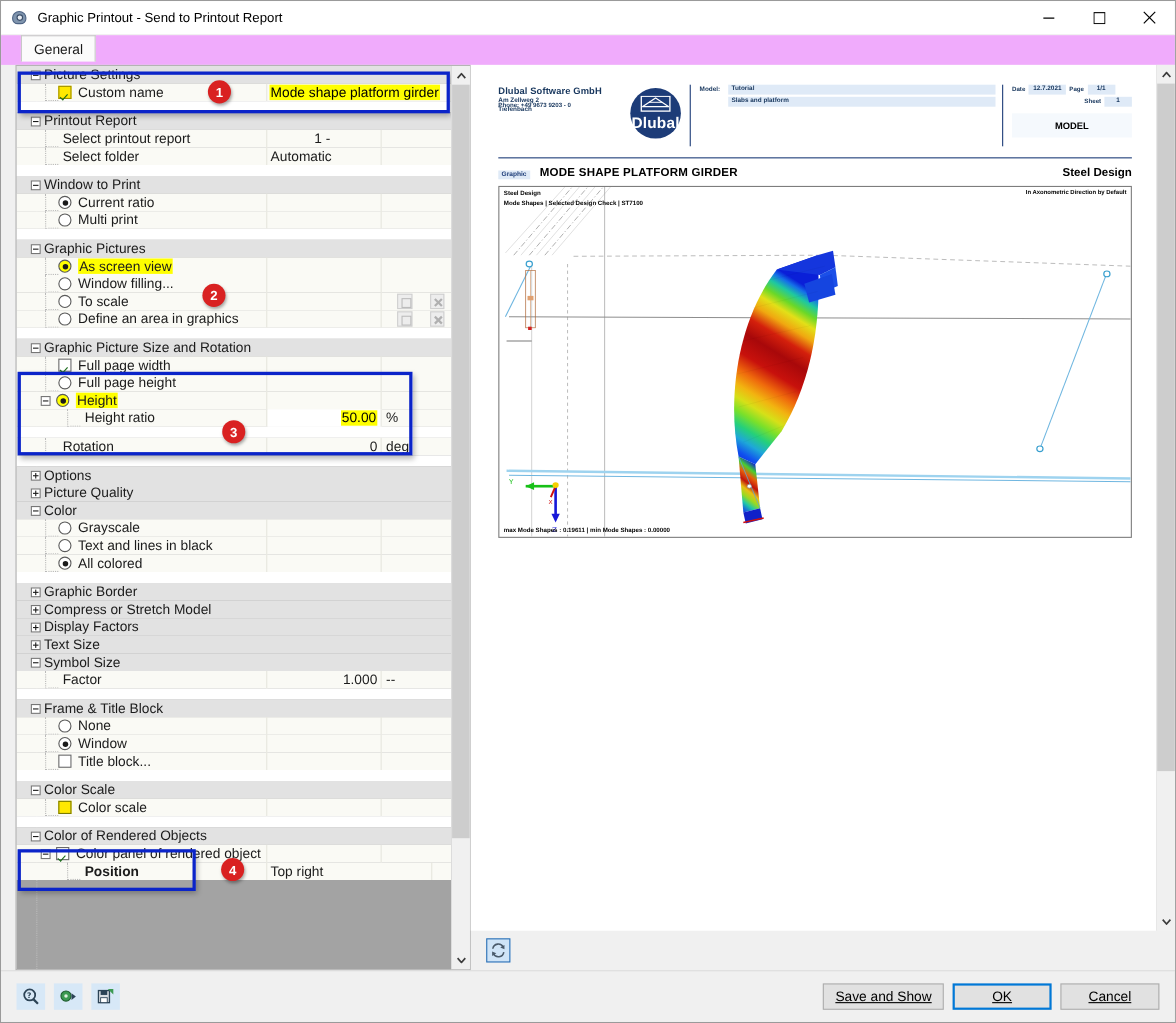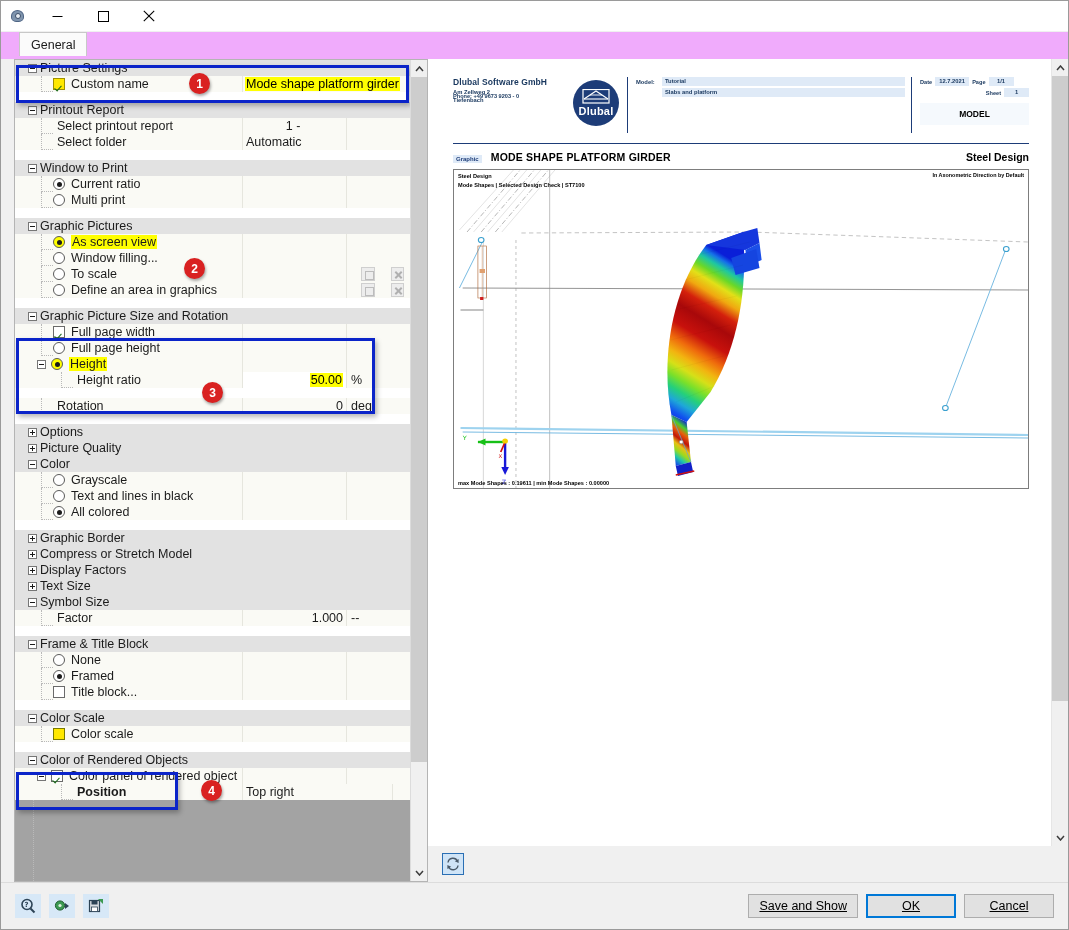--- a/index.html
+++ b/index.html
@@ -208,21 +208,21 @@
   .rh-logo {
     width: 46px; height: 46px; border-radius: 50%;
     background: #1d3c78; flex: 0 0 46px; margin-top: 3px;
     display:flex; flex-direction:column; align-items:center; justify-content:center;
     position: relative;
   }
   .rh-logo .lgmark {
     width: 30px; height: 15px; position: relative; margin-bottom:1px;
   }
   .rh-logo .lgmark svg { display:block; }
-  .rh-logo .lgtext { color:#fff; font-size:11px; font-weight:bold; letter-spacing:.2px; }
+  .rh-logo .lgtext { color:#fff; font-size:14px; font-weight:bold; letter-spacing:.2px; }
   .rh-mid {
     flex: 1 1 auto; border-left: 1.2px solid #1d3c78;
     padding-left: 8px; margin-left: 8px; height: 56px;
   }
   .mrow { display:flex; align-items:center; margin-bottom:2px; }
   .mlabel { font-size:5.8px; font-weight:bold; color:#17365d; width:26px; flex:0 0 26px;}
   .mfield {
     flex: 1 1 auto; background:#dfeaf7; height:9px;
     font-size:5.8px; font-weight:bold; color:#17365d;
     padding-left:3px; line-height:9px;
@@ -303,20 +303,21 @@
 </head>
 <body>
 
 <div id="window">
 
   <div id="titlebar">
     <div id="app-icon">
       <div class="disk"></div>
         <div class="lens"></div>
     </div>
+    <div id="title-text">Graphic Printout - Send to Printout Report</div>
     <div class="wbtn">
       <svg width="11" height="11" viewBox="0 0 11 11">
           <line x1="0.5" y1="5.5" x2="10.5" y2="5.5" stroke="#000" stroke-width="1"></line>
         </svg>
     </div>
     <div class="wbtn">
       <svg width="11" height="11" viewBox="0 0 11 11">
           <rect x="0.5" y="0.5" width="10" height="10" fill="none" stroke="#000" stroke-width="1"></rect>
         </svg>
     </div>
@@ -677,21 +678,21 @@
               <span class="itext">None</span>
               </div>
             <div class="c-val"></div>
               <div class="c-unit"></div>
           </div>
           <div class="row item">
             <div class="c-label">
                 <span class="indent-26"></span>
                 <span class="dots"></span>
               <span class="rb sel"></span>
-              <span class="itext">Framed</span>
+              <span class="itext">Window</span>
               </div>
             <div class="c-val"></div>
               <div class="c-unit"></div>
           </div>
           <div class="row item">
             <div class="c-label">
                 <span class="indent-26"></span>
                 <span class="dots"></span>
               <span class="cb"></span>
               <span class="itext">Title block...</span>

